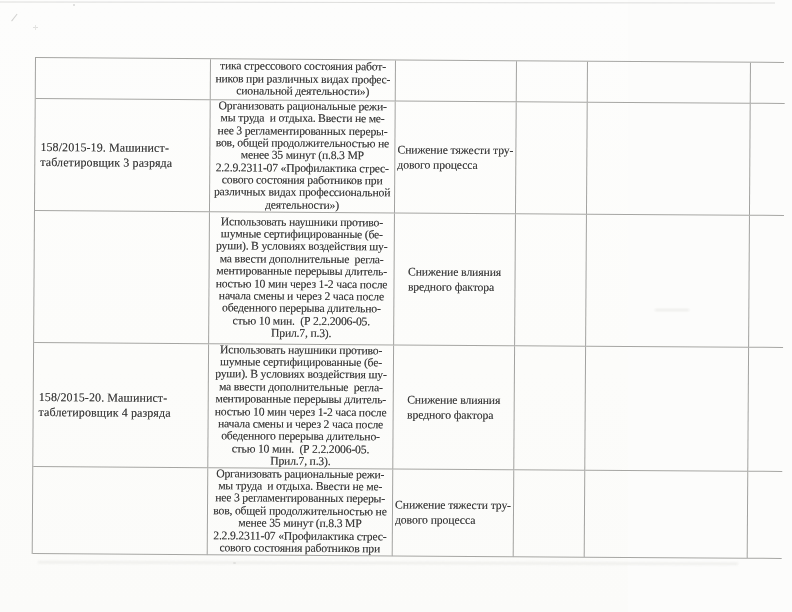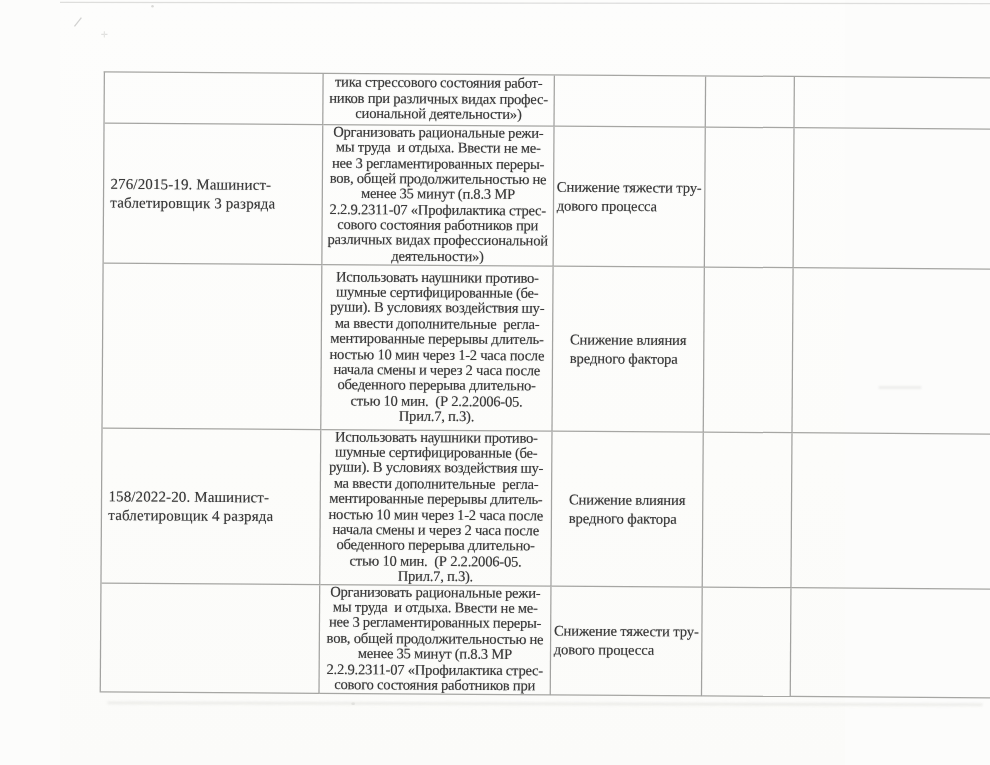--- a/index.html
+++ b/index.html
@@ -11,21 +11,20 @@
     height: 612px;
     overflow: hidden;
     background: #fcfcfb;
     font-family: "Liberation Serif", "DejaVu Serif", serif;
   }
   .page {
     position: relative;
     width: 628px;
     height: 612px;
     background: linear-gradient(180deg, #fdfdfc 0%, #fcfcfa 60%, #fbfbf9 100%);
-    margin-left: 48px;
   }
 
   
   .edge-line-top {
     position: absolute;
     left: 0; top: 2px;
     width: 775px; height: 1px;
     background: #d3d3d1;
     opacity: .75;
     transform: rotate(0.08deg);
@@ -140,21 +139,21 @@
         <span>тика стрессового состояния работ-
 ников при различных видах профес-
 сиональной деятельности»)</span>
       </div>
     <div class="cell outcome-cell"></div>
     <div class="cell empty-cell"></div>
     <div class="cell empty-cell"></div>
     <div class="cell empty-cell last-col"></div>
 
     <div class="cell worker-cell">
-        <span>276/2015-19. Машинист-
+        <span>158/2015-19. Машинист-
 таблетировщик 3 разряда</span>
       </div>
     <div class="cell measure-cell">
         <span>Организовать рациональные режи-
 мы труда  и отдыха. Ввести не ме-
 нее 3 регламентированных переры-
 вов, общей продолжительностью не
 менее 35 минут (п.8.3 МР
 2.2.9.2311-07 «Профилактика стрес-
 сового состояния работников при
@@ -184,21 +183,21 @@
       </div>
     <div class="cell outcome-cell">
         <span>Снижение влияния
 вредного фактора</span>
       </div>
     <div class="cell empty-cell"></div>
     <div class="cell empty-cell"></div>
     <div class="cell empty-cell last-col"></div>
 
     <div class="cell worker-cell">
-        <span>158/2022-20. Машинист-
+        <span>158/2015-20. Машинист-
 таблетировщик 4 разряда</span>
       </div>
     <div class="cell measure-cell">
         <span>Использовать наушники противо-
 шумные сертифицированные (бе-
 руши). В условиях воздействия шу-
 ма ввести дополнительные  регла-
 ментированные перерывы длитель-
 ностью 10 мин через 1-2 часа после
 начала смены и через 2 часа после

